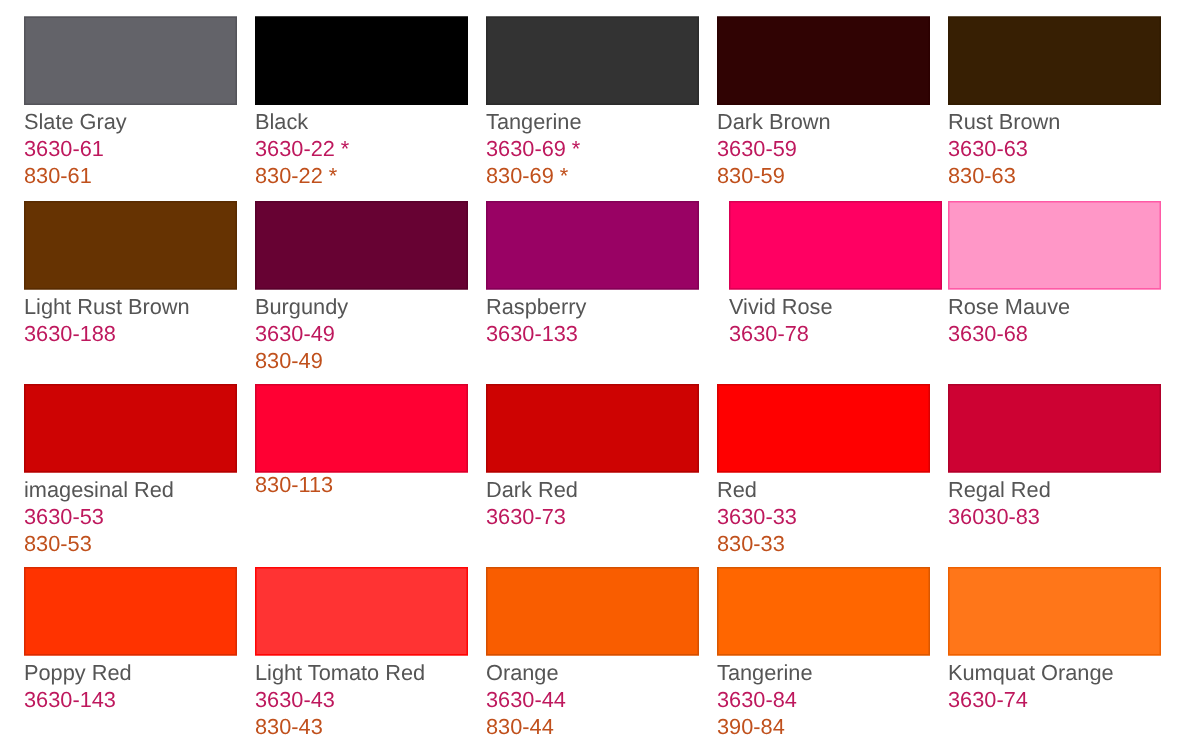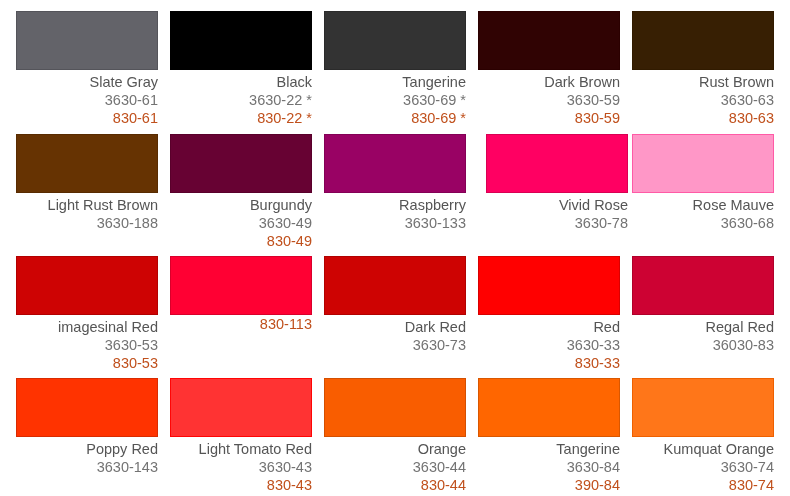--- a/index.html
+++ b/index.html
@@ -17,40 +17,39 @@
   }
   .swatch-grid {
     position: relative;
     width: 790px;
     height: 496px;
     background: #ffffff;
   }
   .swatch-cell {
     position: absolute;
     width: 142px;
-    text-align: right;
   }
   .swatch-chip {
     width: 140px;
     height: 57px;
     border: 1px solid #000000;
   }
   .swatch-name {
     font-size: 14.5px;
     line-height: 18px;
     color: #555555;
     white-space: nowrap;
     margin-top: 3px;
   }
   .code-line {
     font-size: 14.5px;
     line-height: 18px;
     white-space: nowrap;
   }
-  .code-blue { color: #737373; }
+  .code-blue { color: #be185d; }
   .code-orange { color: #c0501c; }
 </style>
 </head>
 <body>
 
 <div class="swatch-grid">
   <div class="swatch-cell" style="left:16px;top:11px">
     <div class="swatch-chip" style="background:#636369;border-color:#54545a"></div>
     <div class="swatch-name">Slate Gray</div>
     <div class="code-line code-blue">3630-61</div>
@@ -152,15 +151,14 @@
   <div class="swatch-cell" style="left:478px;top:378px">
     <div class="swatch-chip" style="background:#ff6600;border-color:#d95700"></div>
     <div class="swatch-name">Tangerine</div>
     <div class="code-line code-blue">3630-84</div>
     <div class="code-line code-orange">390-84</div>
   </div>
   <div class="swatch-cell" style="left:632px;top:378px">
     <div class="swatch-chip" style="background:#ff7619;border-color:#ee6000"></div>
     <div class="swatch-name">Kumquat Orange</div>
     <div class="code-line code-blue">3630-74</div>
-    <div class="code-line code-orange">830-74</div>
   </div>
 </div>
 
 </body></html>

